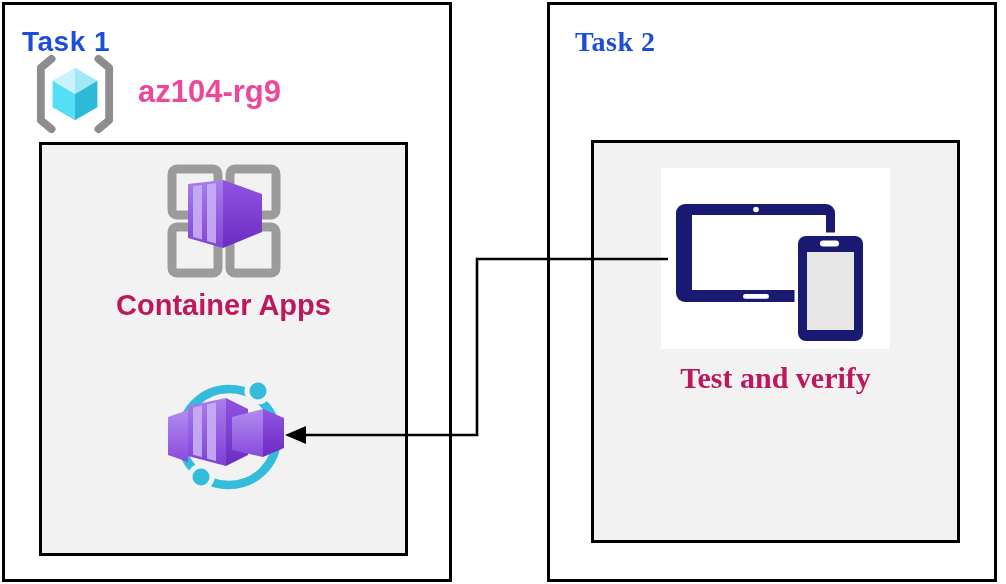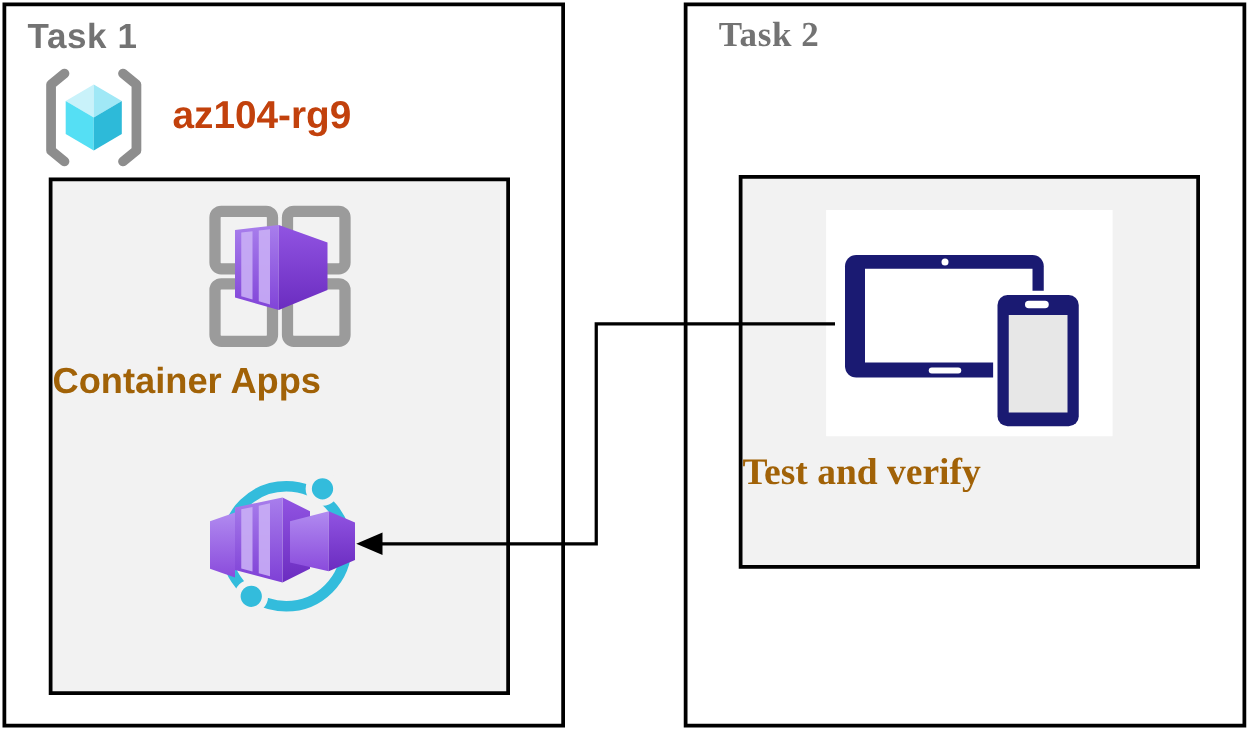--- a/index.html
+++ b/index.html
@@ -3,38 +3,38 @@
 <meta charset="utf-8">
 <style>
   * { margin:0; padding:0; box-sizing:border-box; }
   body { background:#fff; font-family:"Liberation Sans", sans-serif; }
   .canvas { position:relative; width:1006px; height:584px; background:#ffffff; overflow:hidden; }
 
   .task-box { position:absolute; top:2px; width:450px; height:580px; border:3px solid #000; background:#fff; }
   #task1-box { left:2px; }
   #task2-box { left:547px;font-family:Liberation Serif, serif; }
 
-  .task-title { position:absolute; font-size:28px; font-weight:700; color:#737373; letter-spacing:.5px; }
+  .task-title { position:absolute; font-size:28px; font-weight:700; color:#1d4ed8; letter-spacing:.5px;margin-top:13px; }
   #task1-title { left:17px; top:8px; }
   #task2-title { left:25px; top:8px; }
 
   .panel { position:absolute; background:#F2F2F2; border:3px solid #000; }
   #env-panel { left:34px; top:137px; width:369px; height:414px; }
-  #test-panel { left:41px; top:135px; width:369px; height:315px; }
+  #test-panel { left:41px; top:135px; width:369px; height:403px; }
 
   .rg-row { position:absolute; left:23px; top:49px; width:400px; height:84px; }
   .rg-icon { position:absolute; left:0; top:0; width:94px; height:80px; }
-  .rg-name { position:absolute; left:110px; top:20px; font-size:31px; font-weight:700; color:#c2410c; }
+  .rg-name { position:absolute; left:110px; top:20px; font-size:31px; font-weight:700; color:#ec4899; }
 
   .icon-wrap { position:absolute; }
   #env-icon-wrap { left:120px; top:14px; width:124px; height:124px; }
   #app-icon-wrap { left:124px; top:228px; width:130px; height:130px; }
   #devices-wrap  { left:67px; top:25px; width:229px; height:181px; background:#fff; }
 
-  .label { position:absolute; left:0; width:100%; text-align:left; font-size:29px; font-weight:700; color:#a16207; line-height:37px; }
+  .label { position:absolute; left:0; width:100%; text-align:center; font-size:29px; font-weight:700; color:#be185d; line-height:37px; }
   #env-label { top:142px; }
   #app-label { top:351px; }
   #test-label { top:216px; font-size:30px; }
 
   #connector-layer { position:absolute; left:0; top:0; width:1006px; height:584px; pointer-events:none; z-index:10; }
 </style>
 </head>
 <body>
 
 <div class="canvas">

